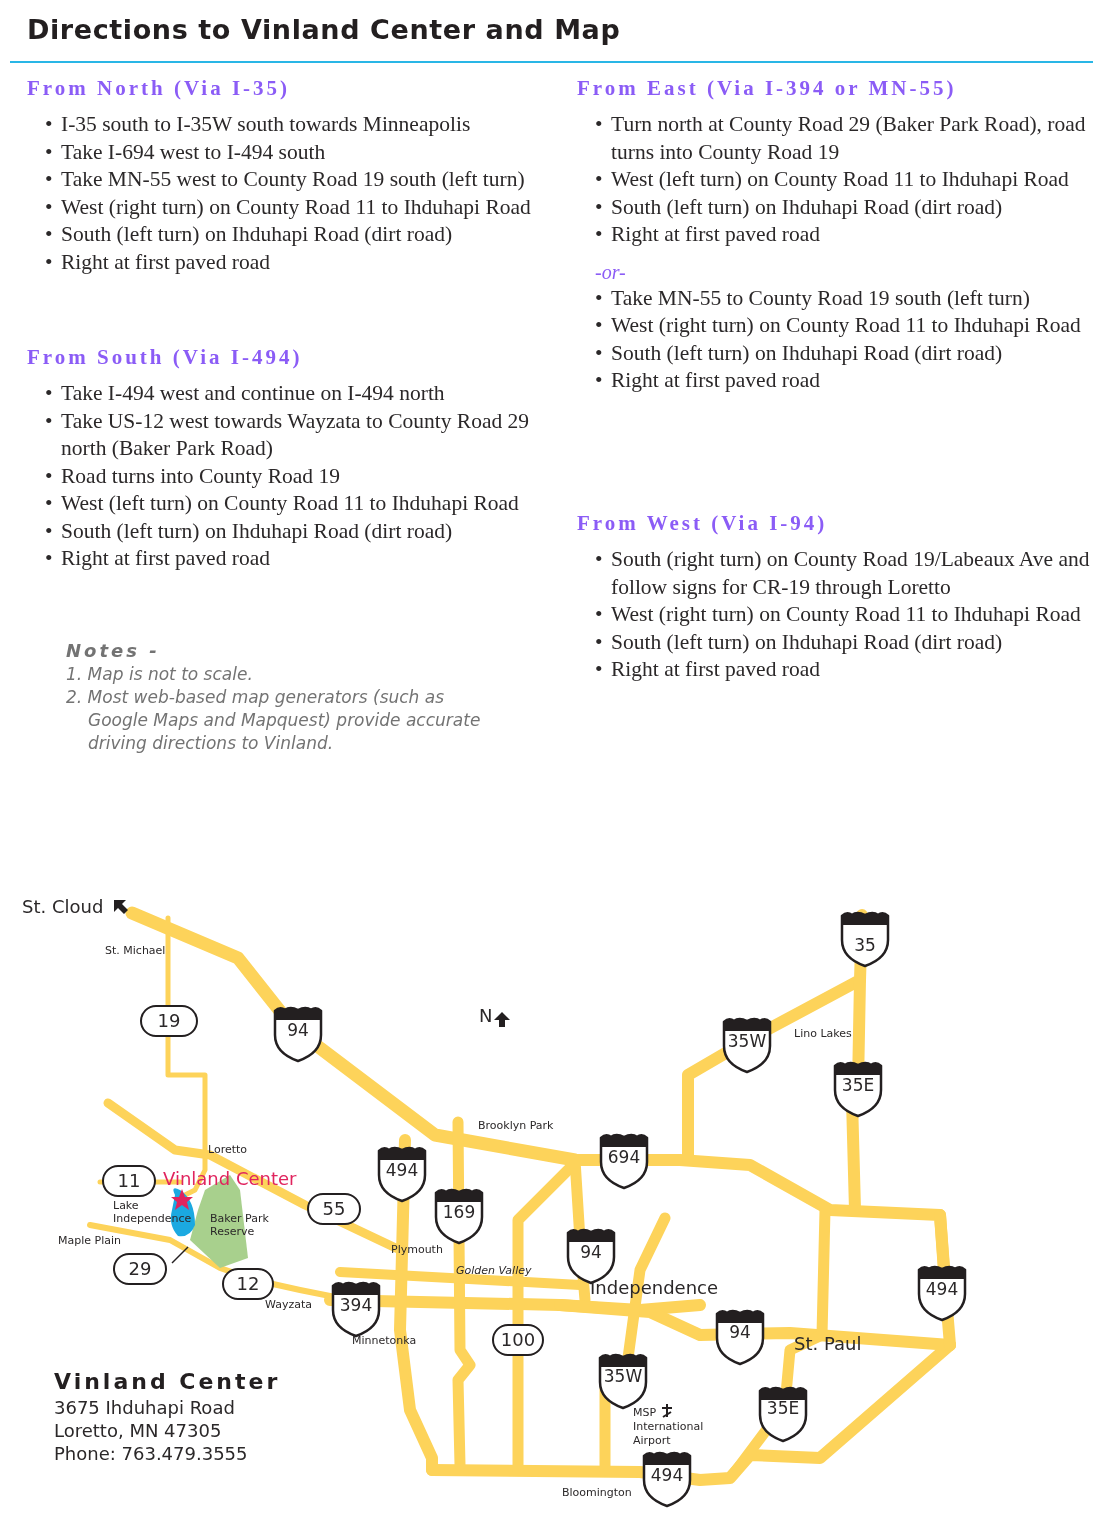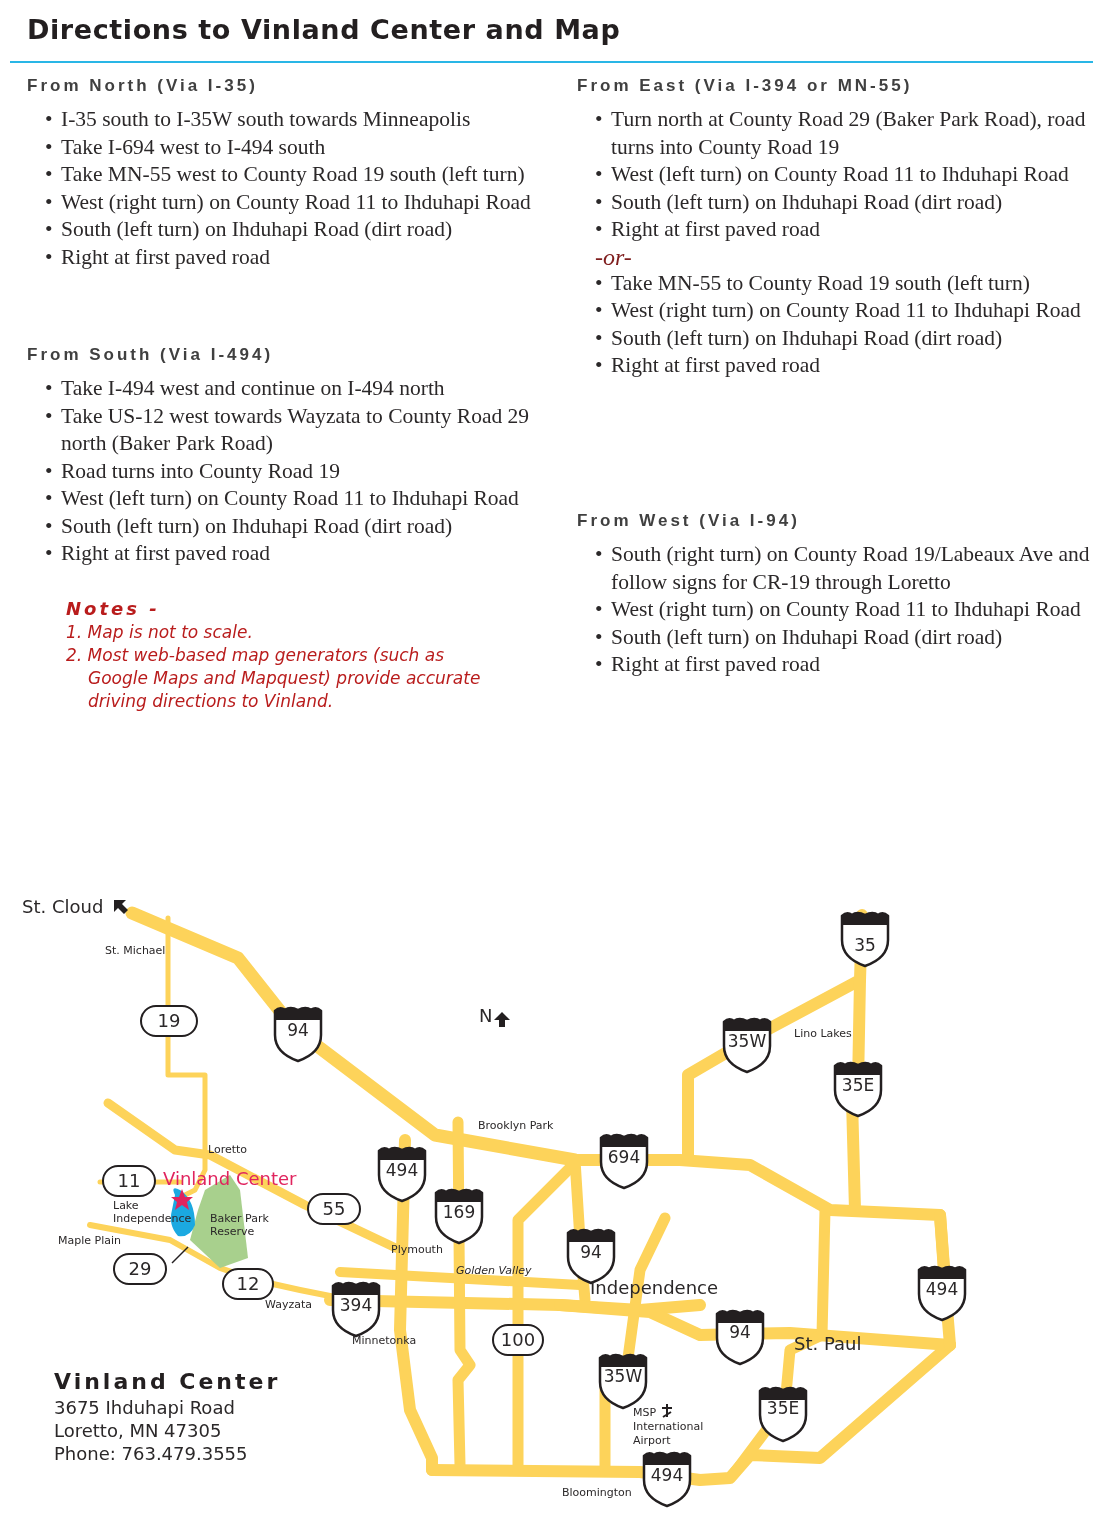--- a/index.html
+++ b/index.html
@@ -10,39 +10,39 @@
     position: absolute; left: 27px; top: 14px;
     font-family: "DejaVu Sans", sans-serif; font-weight: bold;
     font-size: 27px; letter-spacing: 0.6px; color: #231f20;
   }
   .title-rule {
     position: absolute; left: 10px; top: 61px; width: 1083px; height: 2px; background: #29b6e6;
   }
 
   .section { position: absolute; }
   .section h2 {
-    font-family: Liberation Sans, sans-serif; font-weight: bold;
-    font-size: 17px; letter-spacing: 3px; color: #404040; margin-bottom: 10px;
+    font-family: Liberation Serif, serif; font-weight: bold;
+    font-size: 21px; letter-spacing: 3px; color: #8b5cf6; margin-bottom: 10px;
     white-space: nowrap;
   }
   .section ul { list-style: none; }
   .section li {
     position: relative; padding-left: 34px;
     font-family: "Liberation Serif", serif; font-size: 21.5px; line-height: 27.5px; color: #2b2829;
   }
   .section li::before {
     content: "•"; position: absolute; left: 18px; top: 0;
   }
   .or-line {
-    font-family: "Liberation Serif", serif; font-style: italic; font-size: 24px; line-height: 26px;
-    padding-left: 18px; color: #7f1d1d;
-  }
-
-  .notes { position: absolute; left: 66px; top: 598px; width: 420px;
-    font-family: "DejaVu Sans", sans-serif; color: #b91c1c; }
+    font-family: "Liberation Serif", serif; font-style: italic; font-size: 20px; line-height: 26px;
+    padding-left: 18px; color: #8b5cf6; margin-top: 10px;
+  }
+
+  .notes { position: absolute; left: 66px; top: 640px; width: 420px;
+    font-family: "DejaVu Sans", sans-serif; color: #737373; }
   .notes .notes-title { font-weight: bold; font-style: italic; font-size: 18px; letter-spacing: 3px; margin-bottom: 2px; }
   .notes ol { list-style: none; }
   .notes li { font-style: italic; font-size: 17px; line-height: 23px; padding-left: 22px; text-indent: -22px; }
 
   .map { position: absolute; left: 0; top: 860px; width: 1106px; height: 662px; }
   .map svg { position: absolute; left: 0; top: 0; }
   .map-label {
     position: absolute; font-family: "DejaVu Sans", sans-serif; font-size: 11px; color: #2b2829; white-space: nowrap;
   }
   .map-label.big { font-size: 18px; }

